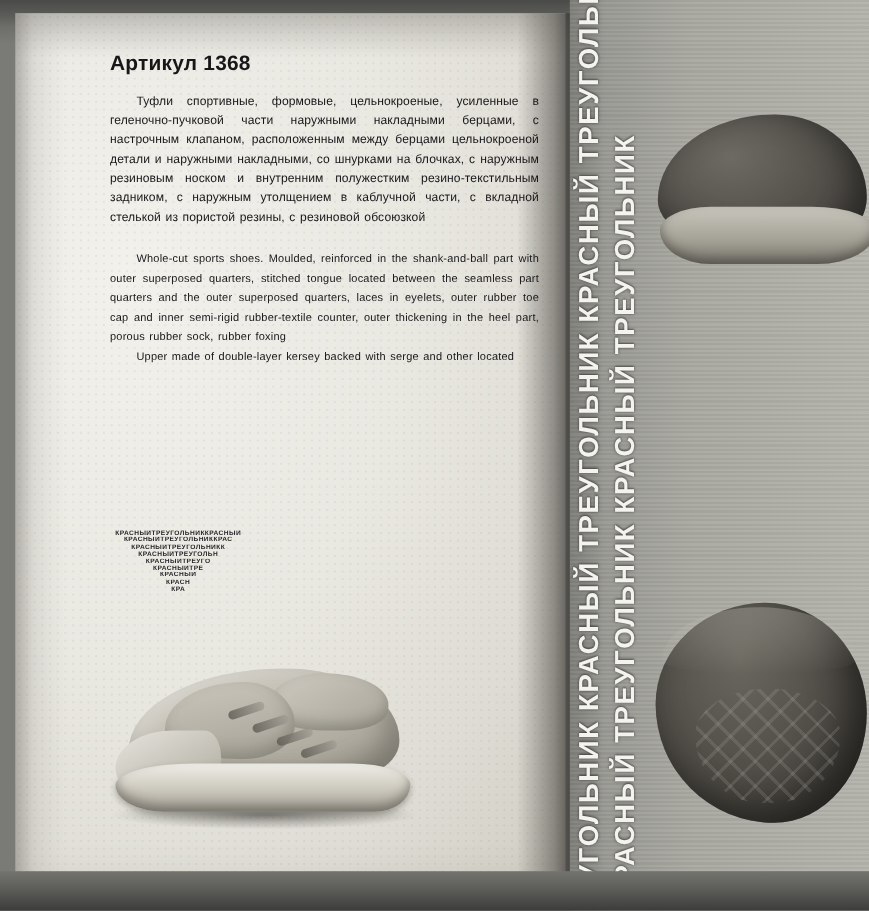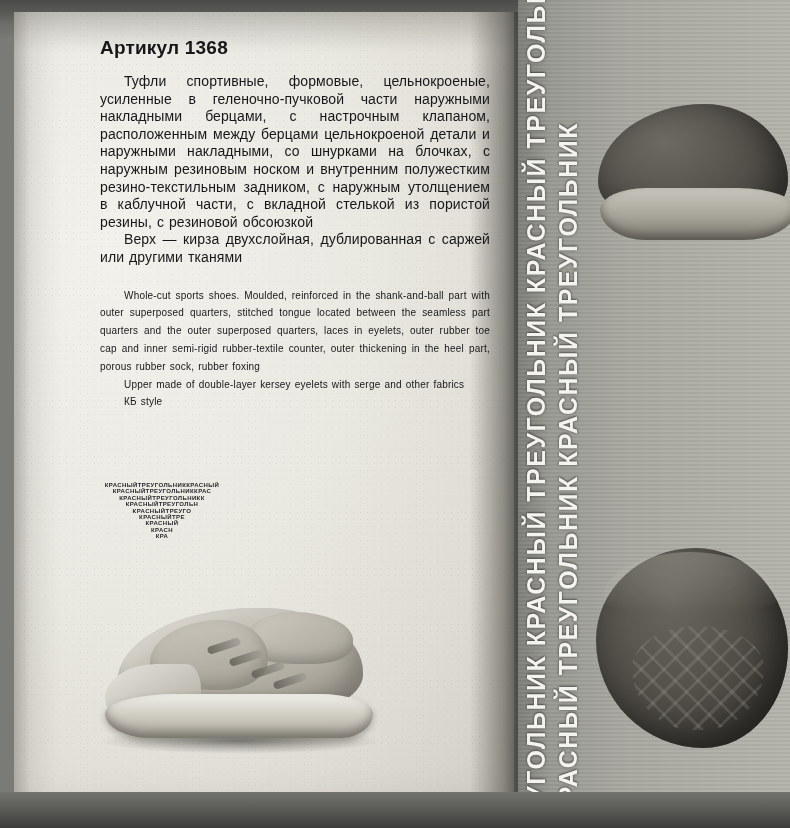--- a/index.html
+++ b/index.html
@@ -238,27 +238,27 @@
     left: 100px;
     top: 32px;
     width: 390px;
   }
 
   .article-title {
     font-family: "Liberation Sans", sans-serif;
     font-weight: bold;
     font-size: 19px;
     color: #17171a;
-    margin: 5px 0 14px 0;
+    margin: 16px 0 14px 0;
     letter-spacing: 0.2px;
   }
 
   .para {
     font-family: "Liberation Sans", sans-serif;
-    font-size: 14px;
+    font-size: 11px;
     line-height: 17.6px;
     color: #17171a;
     text-align: justify;
     margin: 0 0 0 0;
     letter-spacing: 0.15px;
     word-spacing: 1px;
   }
   .para.indent { text-indent: 24px; }
   .para.ru { letter-spacing: 0.1px; }
   .block-ru { margin-bottom: 20px; }
@@ -334,27 +334,25 @@
     <div class="speckle"></div>
   </div>
   <div class="paper-fold"></div>
 
   <div class="content">
 
     <h1 class="article-title">Артикул 1368</h1>
 
     <div class="block-ru">
       <p class="para ru indent">Туфли спортивные, формовые, цельнокроеные, усиленные в геленочно-пучковой части наружными накладными берцами, с настрочным клапаном, расположенным между берцами цельнокроеной детали и наружными накладными, со шнурками на блочках, с наружным резиновым носком и внутренним полужестким резино-текстильным задником, с наружным утолщением в каблучной части, с вкладной стелькой из пористой резины, с резиновой обсоюзкой</p>
-      <p class="para ru indent">Верх — кирза двухслойная, дублированная с саржей или другими тканями</p>
     </div>
 
     <div class="block-en">
       <p class="para en indent">Whole-cut sports shoes. Moulded, reinforced in the shank-and-ball part with outer superposed quarters, stitched tongue located between the seamless part quarters and the outer superposed quarters, laces in eyelets, outer rubber toe cap and inner semi-rigid rubber-textile counter, outer thickening in the heel part, porous rubber sock, rubber foxing</p>
-      <p class="para en indent">Upper made of double-layer kersey eyelets with serge and other fabrics</p>
-      <p class="para en indent">КБ style</p>
+      <p class="para en indent">Upper made of double-layer kersey backed with serge and other located</p>
     </div>
 
   </div>
 
   <div class="logo-mark">
     <div class="row" style="width:132px">КРАСНЫЙТРЕУГОЛЬНИККРАСНЫЙ</div>
     <div class="row" style="width:118px">КРАСНЫЙТРЕУГОЛЬНИККРАС</div>
     <div class="row" style="width:102px">КРАСНЫЙТРЕУГОЛЬНИКК</div>
     <div class="row" style="width:87px">КРАСНЫЙТРЕУГОЛЬН</div>
     <div class="row" style="width:71px">КРАСНЫЙТРЕУГО</div>

